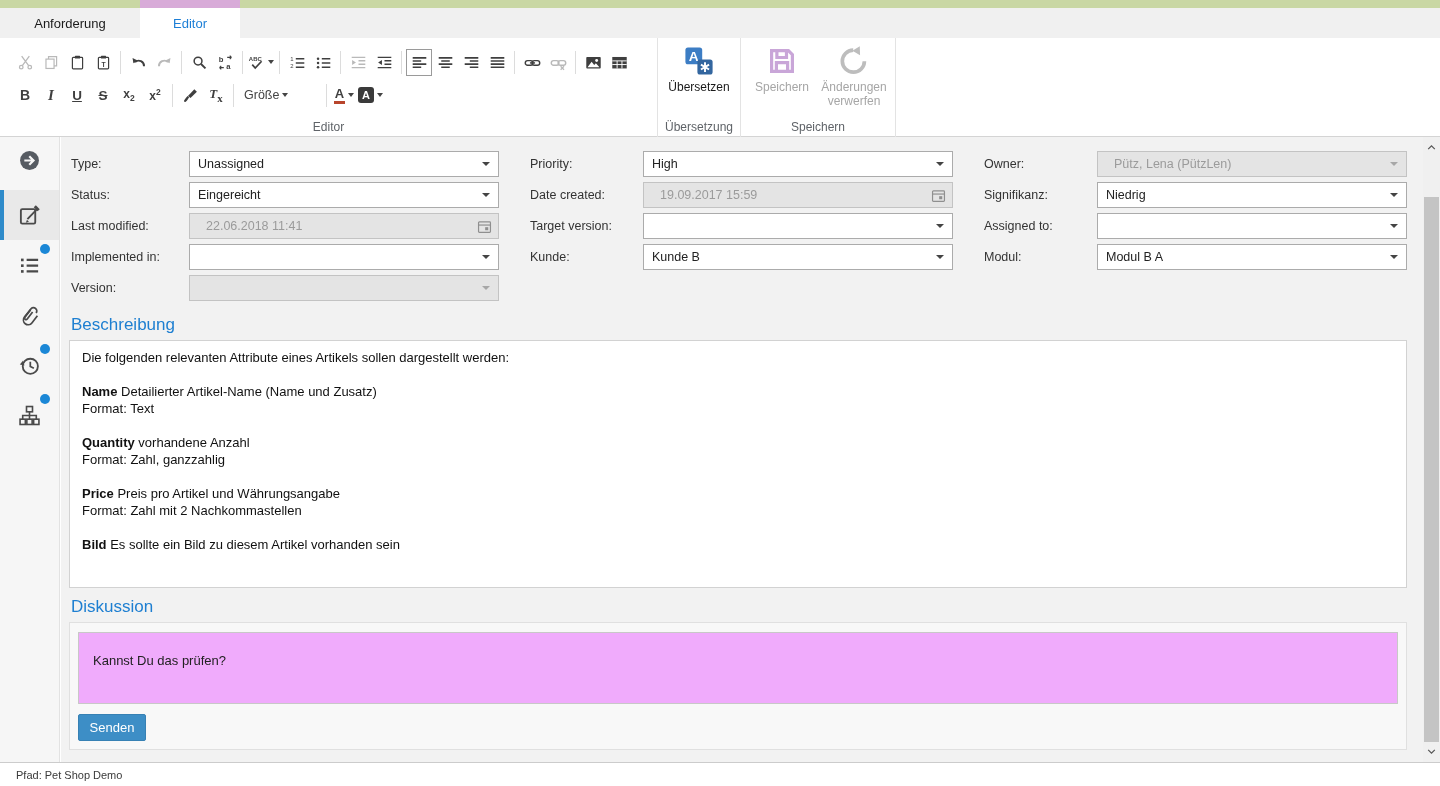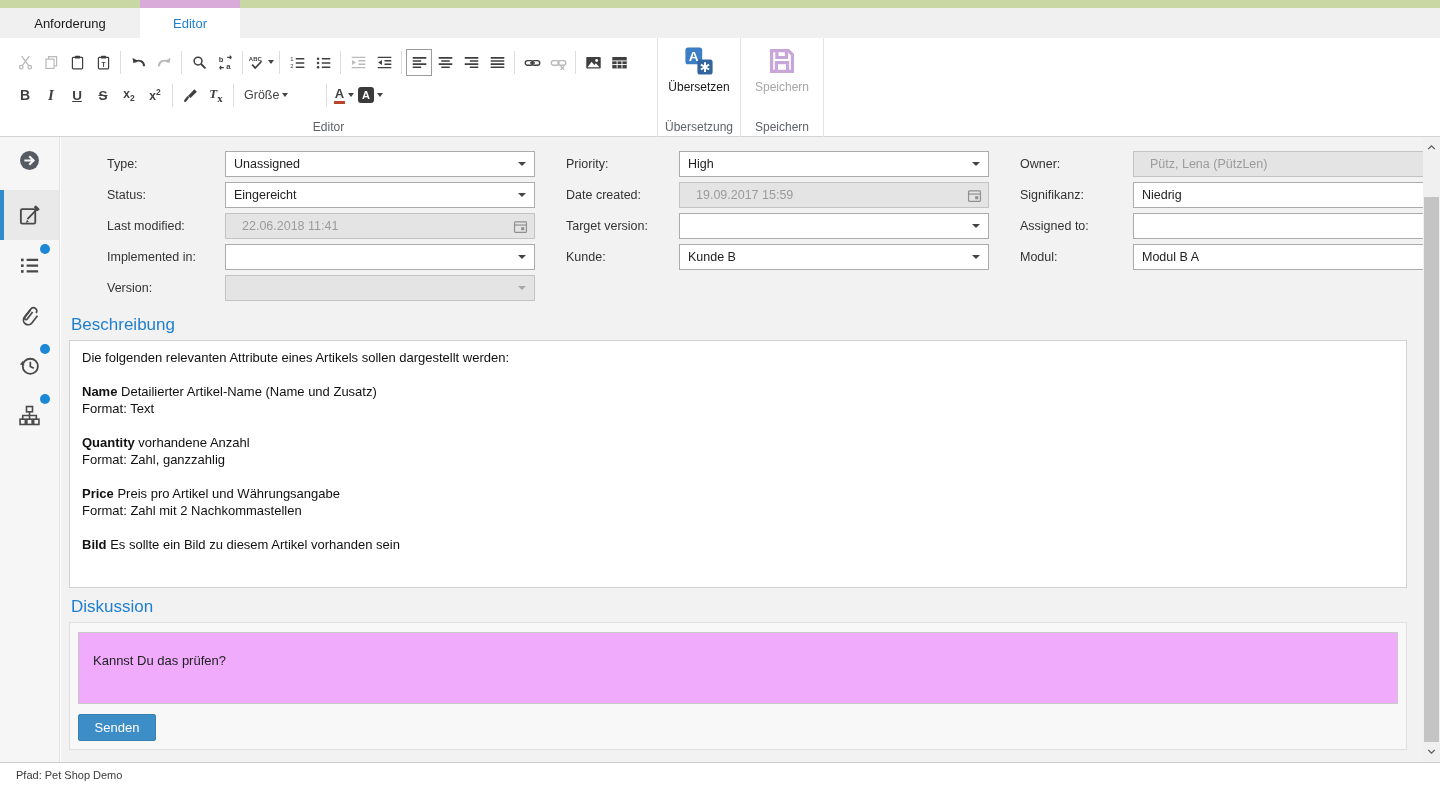--- a/index.html
+++ b/index.html
@@ -54,42 +54,42 @@
   
   .sidebar { position:absolute; top:137px; left:0; width:60px; height:625px; background:#f6f6f6;
              border-right:1px solid #e2e2e2; }
   .sb-item { height:50px; display:flex; align-items:center; justify-content:center; position:relative; }
   .sb-first { height:46px; margin-bottom:7px; }
   .sb-item svg { width:23px; height:23px; }
   .sb-item.active { background:#e9e9e9; border-left:4px solid #2f8bca; padding-right:4px; }
   .badge { position:absolute; top:4px; right:9px; width:10px; height:10px; border-radius:50%; background:#1b87d6; }
 
   .content { position:absolute; top:137px; left:61px; width:1362px; height:625px; background:#f2f2f2; overflow:hidden; }
-  .formgrid { display:grid; grid-template-columns:428px 423px 423px; column-gap:31px; padding:14px 0 0 10px;margin-left:36px; }
+  .formgrid { display:grid; grid-template-columns:428px 423px 423px; column-gap:31px; padding:14px 0 0 10px; }
   .frow { display:flex; align-items:center; height:26px; margin-bottom:5px; }
   .frow .flabel { font-size:12.5px; color:#333; flex:0 0 118px; }
   .fcol2 .frow .flabel, .fcol3 .frow .flabel { flex-basis:113px; }
   .ctl { flex:1; height:26px; border:1px solid #ababab; background:#fff; display:flex; align-items:center;
          padding:0 22px 0 8px; font-size:12.5px; color:#222; position:relative; }
   .ctl .arrow { position:absolute; right:8px; top:10px; width:0; height:0;
                 border-left:4px solid transparent; border-right:4px solid transparent; border-top:4.5px solid #444; }
   .ctl.disabled { background:#e4e4e4; border-color:#c3c3c3; color:#9b9b9b;padding-left:16px; }
   .ctl.disabled .arrow { border-top-color:#a7a7a7; }
   .ctl .calicon { position:absolute; right:5px; top:4px; width:17px; height:17px; }
   .ctl .calicon svg { width:17px; height:17px; }
 
   .sec-title { color:#1e7fd1; font-size:17px; font-weight:400; margin:9px 0 5px 10px; }
   .desc-box { margin:0 16px 8px 8px; height:248px; background:#fff; border:1px solid #d2d2d2;
               padding:8px 12px; font-size:13px; color:#111; line-height:17px; overflow:hidden; }
   .desc-block { margin-bottom:17px; }
   .desc-block p { margin:0; }
   .disc-panel { margin:3px 16px 0 8px; background:#f8f8f8; border:1px solid #e0e0e0; padding:9px 8px 8px; }
   .comment-box { height:72px; background:#f0abfc; border:1px solid #c8c8c8; padding:20px 14px 0;
                  font-size:13px; color:#222; }
-  .send-btn { margin-top:10px; width:78px; height:27px; background:#3d8ec6; border:1px solid #3781b4;
+  .send-btn { margin-top:10px; width:68px; height:27px; background:#3d8ec6; border:1px solid #3781b4;
               border-radius:2px; color:#fff; font-size:13px; display:flex; align-items:center; justify-content:center; }
 
   
   .vscroll { position:absolute; top:137px; right:0; width:17px; height:625px; background:#f0f0f0; }
   .vs-btn { position:absolute; left:0; width:17px; height:17px; display:flex; align-items:center; justify-content:center; }
   .vs-btn svg { width:11px; height:11px; }
   .vs-up { top:2px; } .vs-down { bottom:2px; }
   .vs-thumb { position:absolute; left:1px; top:60px; width:15px; height:545px; background:#c4c4c4; }
 
   
@@ -377,20 +377,29 @@
           <svg viewBox="0 0 20 20" xmlns="http://www.w3.org/2000/svg">
             <g fill="none" stroke="#c9a6d8" stroke-width="2">
               <path d="M3.5 3.5 h10.5 l2.5 2.5 v10.5 h-13 Z"></path>
               <path d="M6.8 3.8 v4 h6 v-4"></path>
               <path d="M6.5 16 v-5 h7 v5"></path>
             </g>
           </svg>
         </span>
       <span class="blabel">Speichern</span>
     </div>
+    <div class="bigbtn disabled">
+      <span class="bicon">
+          <svg viewBox="0 0 20 20" xmlns="http://www.w3.org/2000/svg">
+            <path d="M9.5 3.2 a6.9 6.9 0 1 0 7 6.9" fill="none" stroke="#bdbdbd" stroke-width="2.3"></path>
+            <path d="M13.6 0.8 L9 3.6 L13.8 6.4 Z" fill="#bdbdbd"></path>
+          </svg>
+        </span>
+      <span class="blabel">Änderungen verwerfen</span>
+    </div>
     <div class="glabel">Speichern</div>
   </div>
   <div class="rgroup" style="border:none;flex:1"></div>
 </div>
 
 <div class="sidebar">
     <div class="sb-item sb-first">
       <span style="display: flex;">
         <svg viewBox="0 0 20 20" xmlns="http://www.w3.org/2000/svg">
           <circle cx="10" cy="10" r="8.2" fill="#565b62"></circle>

